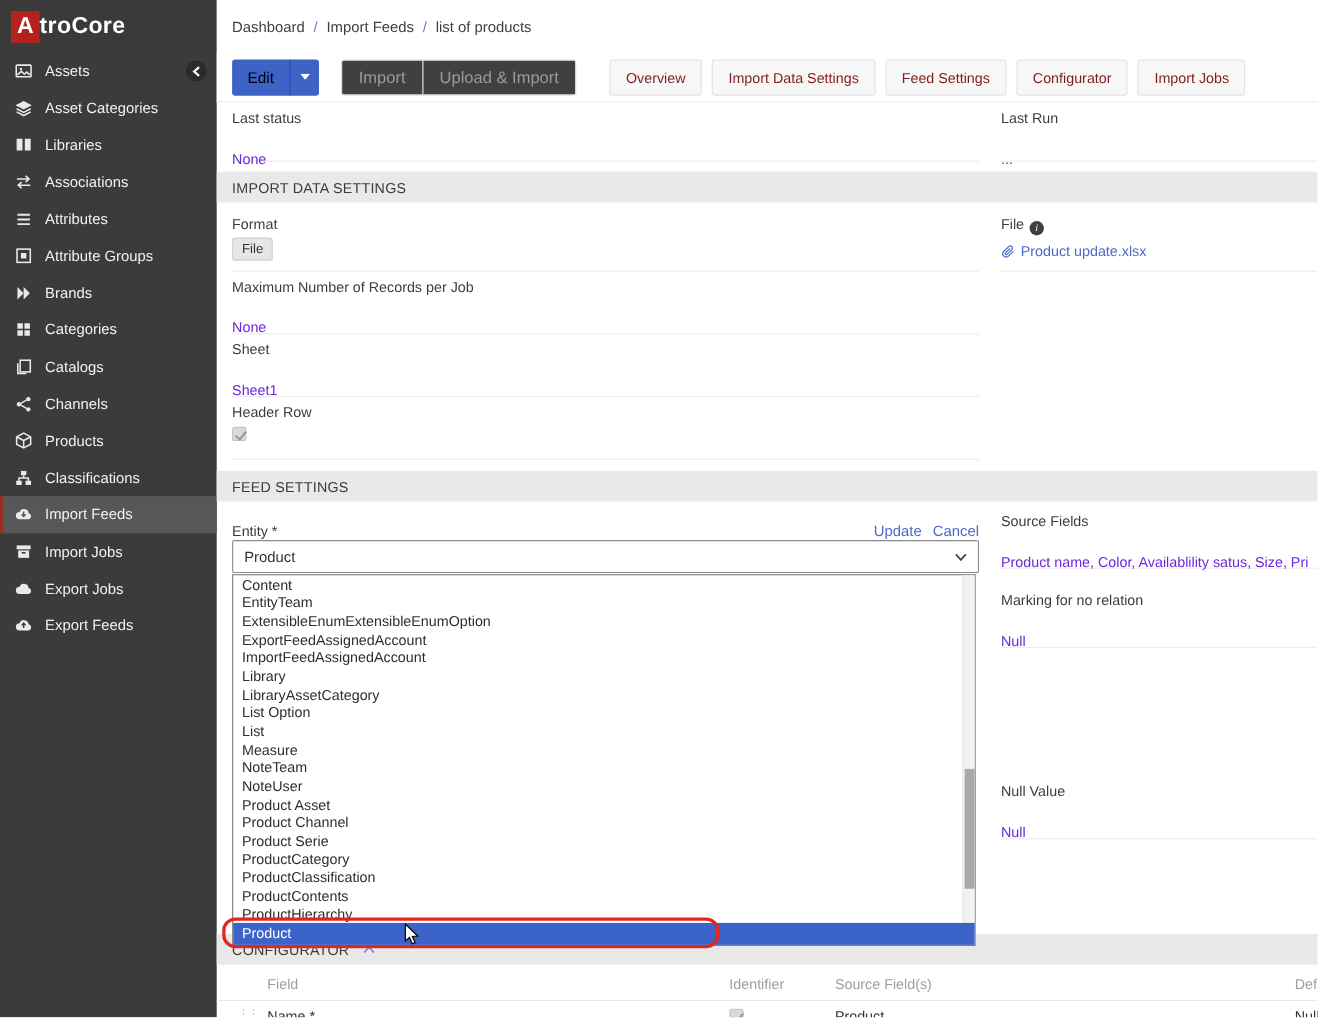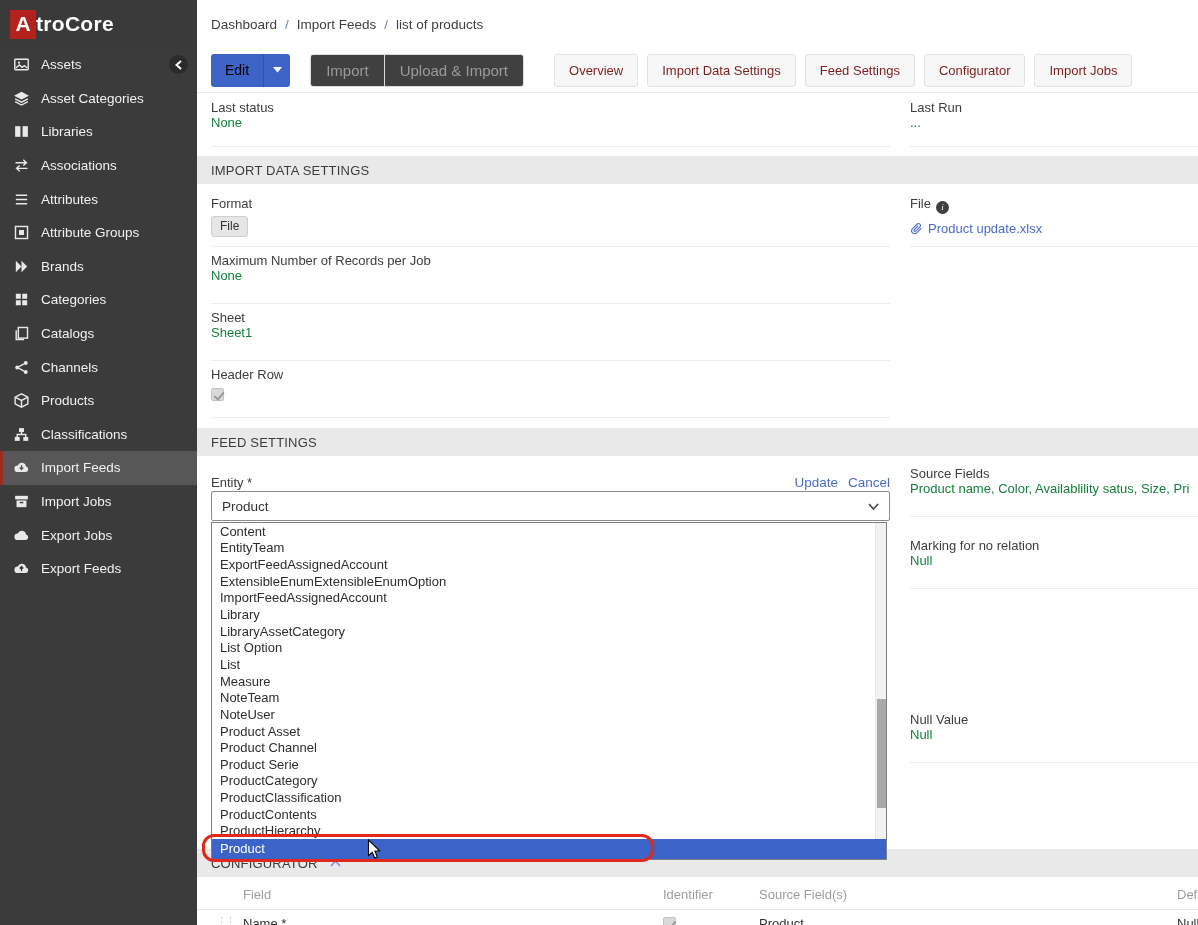--- a/index.html
+++ b/index.html
@@ -26,21 +26,21 @@
   .edit-caret { width:27px; display:flex; align-items:center; justify-content:center; border-left:1px solid #2f51a8; }
   .btn-group { display:flex; height:33px; border:1px solid #dcdcdc; border-radius:3px; overflow:hidden; margin-left:20px; background:#fff; }
   .gbtn { padding:0 15px; display:flex; align-items:center; color:#9a9a9a; font-size:15px; background:#404040; }
   .gbtn + .gbtn { border-left:1px solid #dcdcdc; }
   .tabs { display:flex; gap:9px; margin-left:30px; }
   .tab { height:33px; padding:0 14px; display:flex; align-items:center; background:#f7f7f7; border:1px solid #e2e2e2; border-radius:3px; color:#7f1d1d; font-size:13px; }
 
   
   .fcell { position:absolute; font-size:13px; border-bottom:1px solid #ececec; }
   .flabel { color:#3d3d3d; line-height:15px; }
-  .fval { color:#15803d; line-height:15px; margin-top:0; }
+  .fval { color:#6d28d9; line-height:15px; margin-top:22px; }
   .nowrap { white-space:nowrap; overflow:hidden; }
   .badge { display:inline-block; margin-top:5px; padding:2px 8px 3px; font-size:12px; color:#333; background:#e6e6e6; border:1px solid #cfcfcf; border-radius:3px; }
   .secbar { position:absolute; left:197px; right:0; height:28px; background:#e9e9e9; display:flex; align-items:center; gap:6px; padding-left:14px; font-size:13px; color:#3c3c3c; letter-spacing:.2px; }
   .checkbox { display:inline-block; width:13px; height:13px; background:#dadada; border:1px solid #c3c3c3; border-radius:2px; position:relative; }
   .checkbox::after { content:""; position:absolute; left:3.5px; top:0.5px; width:4px; height:8px; border:solid #9a9a9a; border-width:0 2px 2px 0; transform:rotate(40deg); }
   .info-icon { display:inline-flex; width:13px; height:13px; border-radius:50%; background:#3f3f3f; color:#fff; font-size:9px; align-items:center; justify-content:center; font-style:italic; font-family:"Liberation Serif",serif; margin-left:5px; vertical-align:-2px; }
   .info-icon::before { content:"i"; }
   .filelink { display:flex; align-items:center; gap:5px; color:#4b6bc8; margin-top:7px; font-size:13px; }
 
   
@@ -376,22 +376,22 @@
   <span class="prow" style="left:759px">Product</span>
   <span class="prow" style="left:1177px">Null</span>
 
   <div class="dropdown">
     <div class="dd-scroll">
       <div class="dd-thumb"></div>
     </div>
     <div class="dd-list">
         <div class="dd-opt">Content</div>
         <div class="dd-opt">EntityTeam</div>
+        <div class="dd-opt">ExtensibleEnumExtensibleEnumOption</div>
         <div class="dd-opt">ExportFeedAssignedAccount</div>
-        <div class="dd-opt">ExtensibleEnumExtensibleEnumOption</div>
         <div class="dd-opt">ImportFeedAssignedAccount</div>
         <div class="dd-opt">Library</div>
         <div class="dd-opt">LibraryAssetCategory</div>
         <div class="dd-opt">List Option</div>
         <div class="dd-opt">List</div>
         <div class="dd-opt">Measure</div>
         <div class="dd-opt">NoteTeam</div>
         <div class="dd-opt">NoteUser</div>
         <div class="dd-opt">Product Asset</div>
         <div class="dd-opt">Product Channel</div>

